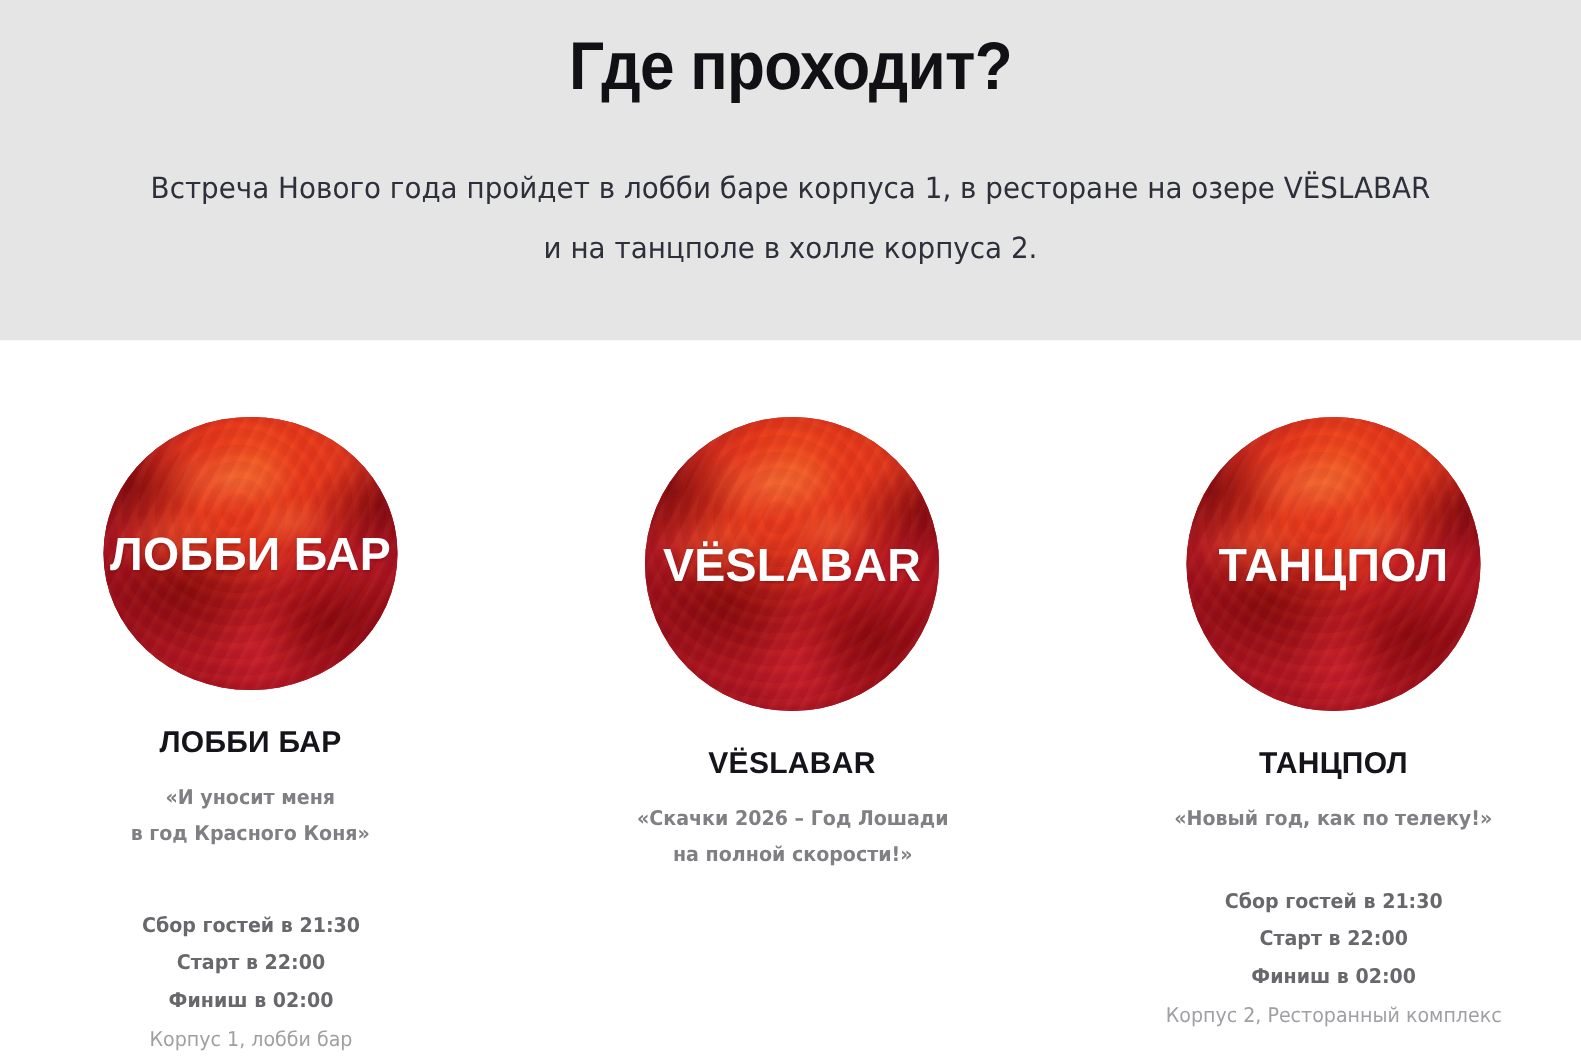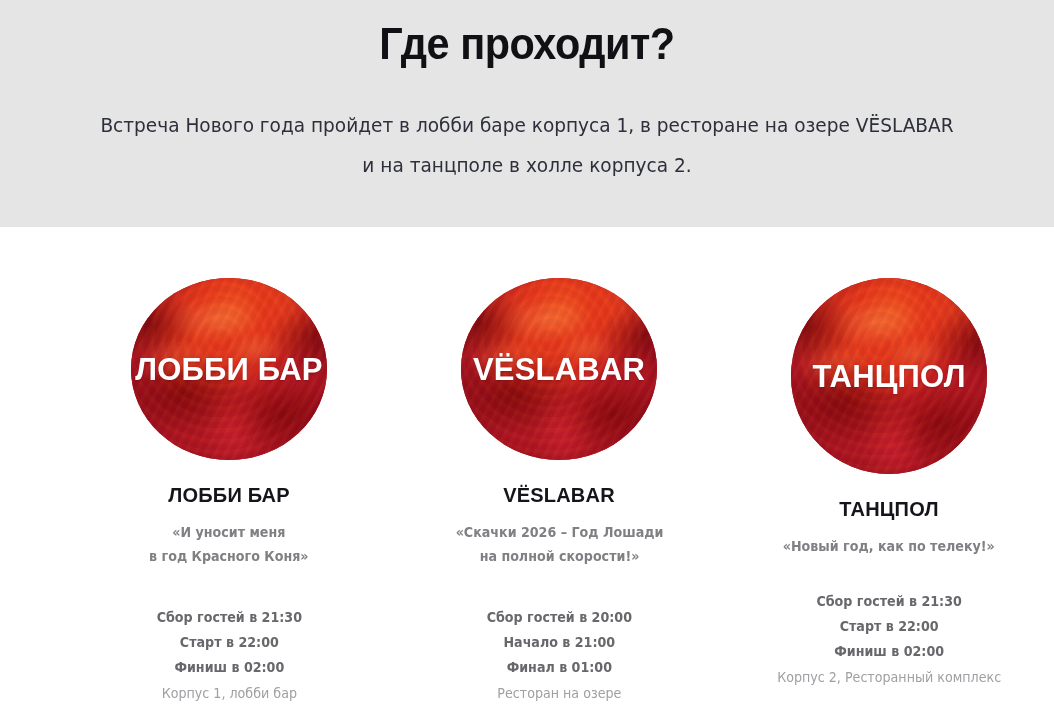--- a/index.html
+++ b/index.html
@@ -48,21 +48,21 @@
     transform: scaleX(0.95);
   }
 
   
   .cards {
     position: relative;
     width: 1054px;
     height: 479px;
     background: #ffffff;
     display: flex;
-    justify-content: flex-end;
+    justify-content: space-between;
     padding: 0 12px;
     box-sizing: border-box;
   }
   .card {
     width: 330px;
     display: flex;
     flex-direction: column;
     align-items: center;
     position: relative;
   }
@@ -234,26 +234,20 @@
           <div class="tex t4"></div>
           <div class="tex t5"></div>
       </div>
       <div class="circle-label">VËSLABAR</div>
     </div>
     <div class="card-title">VËSLABAR</div>
     <div class="card-quote">
       <span class="q-line">«Скачки 2026 – Год Лошади</span>
       <span class="q-line">на полной скорости!»</span>
     </div>
-    <div class="schedule">
-      <span class="sched-line">Сбор гостей в 20:00</span>
-      <span class="sched-line">Начало в 21:00</span>
-      <span class="sched-line">Финал в 01:00</span>
-      <span class="card-place">Ресторан на озере</span>
-    </div>
   </div>
 
   <div class="card card--3">
     <div class="circle-wrap">
       <div class="circle">
         <div class="tex t1"></div>
           <div class="tex t2"></div>
           <div class="tex t3"></div>
           <div class="tex t4"></div>
           <div class="tex t5"></div>

